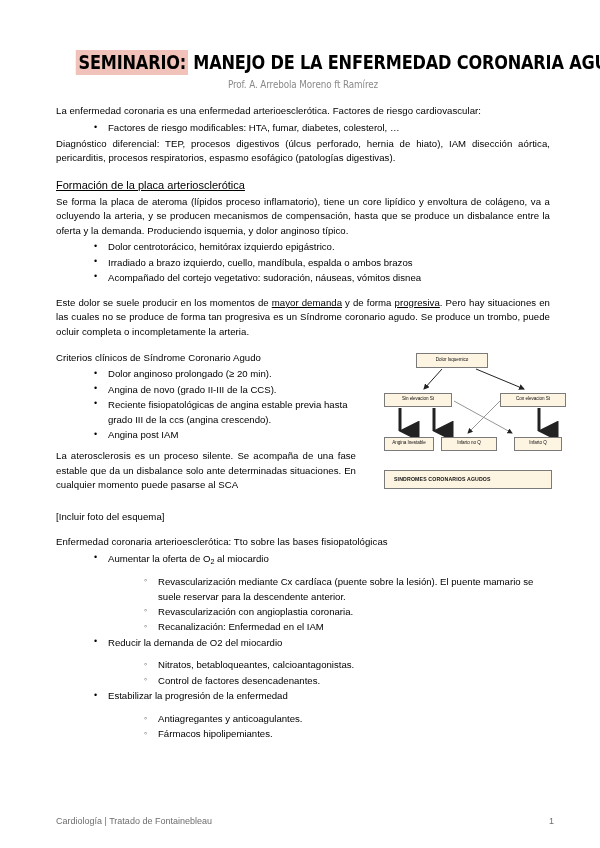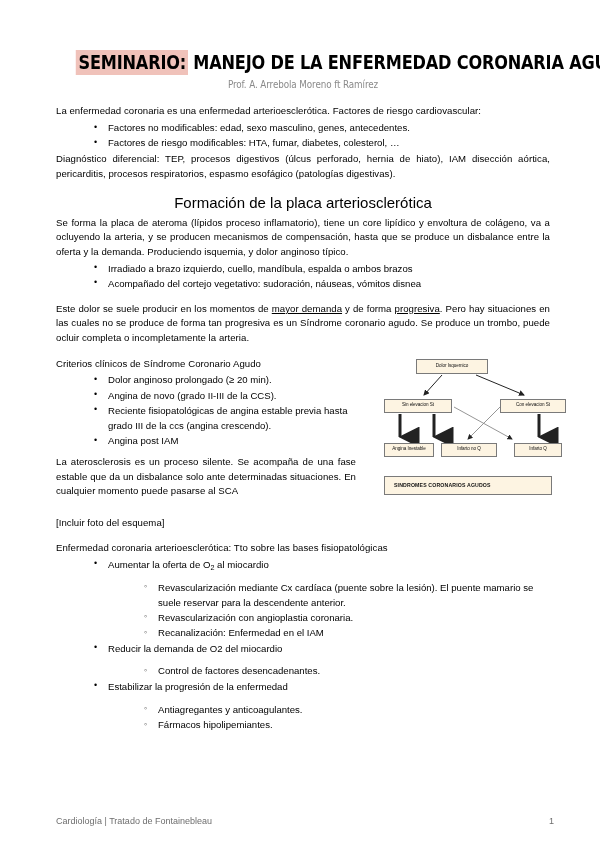--- a/index.html
+++ b/index.html
@@ -59,24 +59,24 @@
     text-align: justify;
     margin: 0 0 2px 0;
     letter-spacing: 0.05px;
   }
   .para.nojust { text-align: left; }
   .spacer { height: 9px; }
   .spacer-sm { height: 5px; }
   .spacer-lg { height: 15px; }
 
   .heading-u {
-    font-size: 15px;
+    font-size: 11px;
     line-height: 1.5;
+    text-decoration: underline;
     margin: 0 0 1px 0;
-    text-align: center;
   }
   u.inline-u { text-decoration: underline; }
 
   
   ul.lvl1 {
     margin: 1px 0 1px 0;
     padding-left: 38px;
     list-style: none;
   }
   ul.lvl1 > li {
@@ -202,32 +202,32 @@
 <div class="page">
 
   <div class="title-block">
     <div class="doc-title"><span class="title-hl">SEMINARIO:</span><span> MANEJO DE LA ENFERMEDAD CORONARIA AGUDA</span></div>
     <div class="doc-subtitle">Prof. A. Arrebola Moreno ft Ramírez</div>
   </div>
 
   <p class="para">La enfermedad coronaria es una enfermedad arterioesclerótica. Factores de riesgo cardiovascular:</p>
 
   <ul class="lvl1">
-    <li>Factores no modificables: edad, sexo masculino, genes, antecedentes.</li>
     <li>Factores de riesgo modificables: HTA, fumar, diabetes, colesterol, …</li>
   </ul>
 
   <p class="para">Diagnóstico diferencial: TEP, procesos digestivos (úlcus perforado, hernia de hiato), IAM disección aórtica, pericarditis, procesos respiratorios, espasmo esofágico (patologías digestivas).</p>
 
   <div class="spacer"></div>
 
   <div class="heading-u">Formación de la placa arteriosclerótica</div>
   <p class="para">Se forma la placa de ateroma (lípidos proceso inflamatorio), tiene un core lipídico y envoltura de colágeno, va a ocluyendo la arteria, y se producen mecanismos de compensación, hasta que se produce un disbalance entre la oferta y la demanda. Produciendo isquemia, y dolor anginoso típico.</p>
 
   <ul class="lvl1">
+    <li>Dolor centrotorácico, hemitórax izquierdo epigástrico.</li>
     <li>Irradiado a brazo izquierdo, cuello, mandíbula, espalda o ambos brazos</li>
     <li>Acompañado del cortejo vegetativo: sudoración, náuseas, vómitos disnea</li>
   </ul>
 
   <div class="spacer"></div>
 
   <p class="para"><span>Este dolor se suele producir en los momentos de </span><u class="inline-u">mayor demanda</u><span> y de forma </span><u class="inline-u">progresiva</u><span>. Pero hay situaciones en las cuales no se produce de forma tan progresiva es un Síndrome coronario agudo. Se produce un trombo, puede ocluir completa o incompletamente la arteria.</span></p>
 
   <div class="spacer"></div>
 
@@ -296,20 +296,21 @@
   <ul class="lvl1">
     <li><span>Aumentar la oferta de O</span><sub>2</sub><span> al miocardio</span>
       <ul class="lvl2">
         <li>Revascularización mediante Cx cardíaca (puente sobre la lesión). El puente mamario se suele reservar para la descendente anterior.</li>
         <li>Revascularización con angioplastia coronaria.</li>
         <li>Recanalización: Enfermedad en el IAM</li>
       </ul>
     </li>
     <li><span>Reducir la demanda de O2 del miocardio</span>
       <ul class="lvl2">
+        <li>Nitratos, betabloqueantes, calcioantagonistas.</li>
         <li>Control de factores desencadenantes.</li>
       </ul>
     </li>
     <li><span>Estabilizar la progresión de la enfermedad</span>
       <ul class="lvl2">
         <li>Antiagregantes y anticoagulantes.</li>
         <li>Fármacos hipolipemiantes.</li>
       </ul>
     </li>
   </ul>

